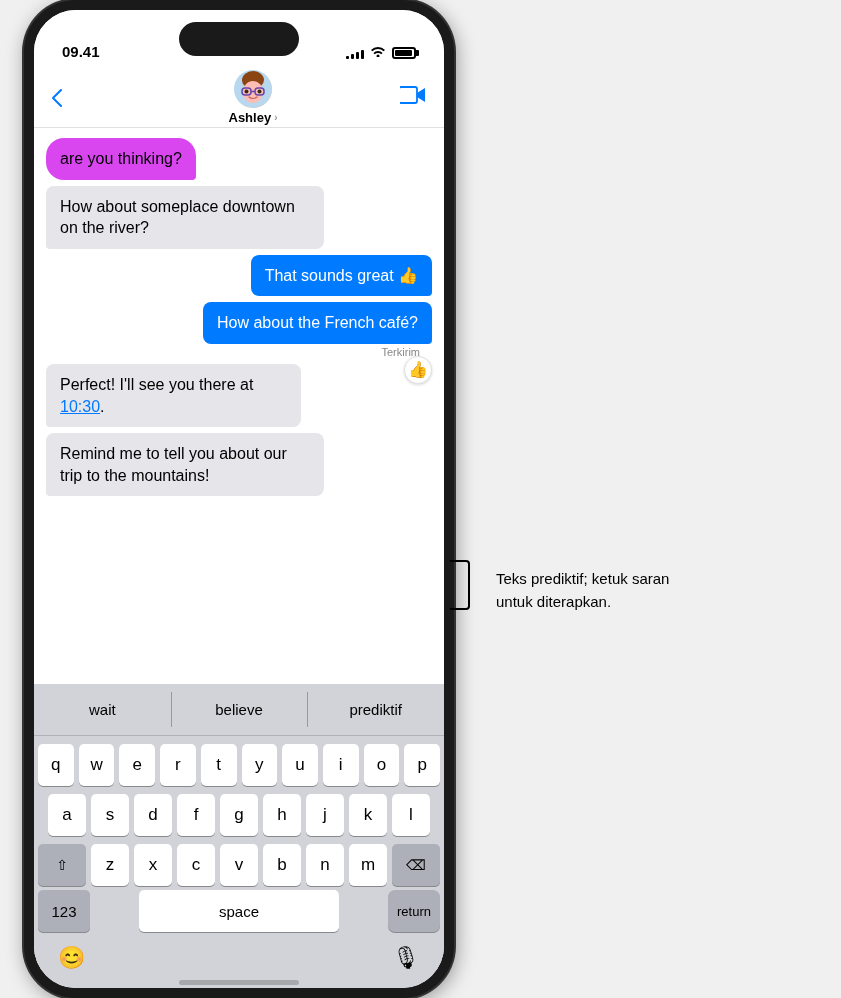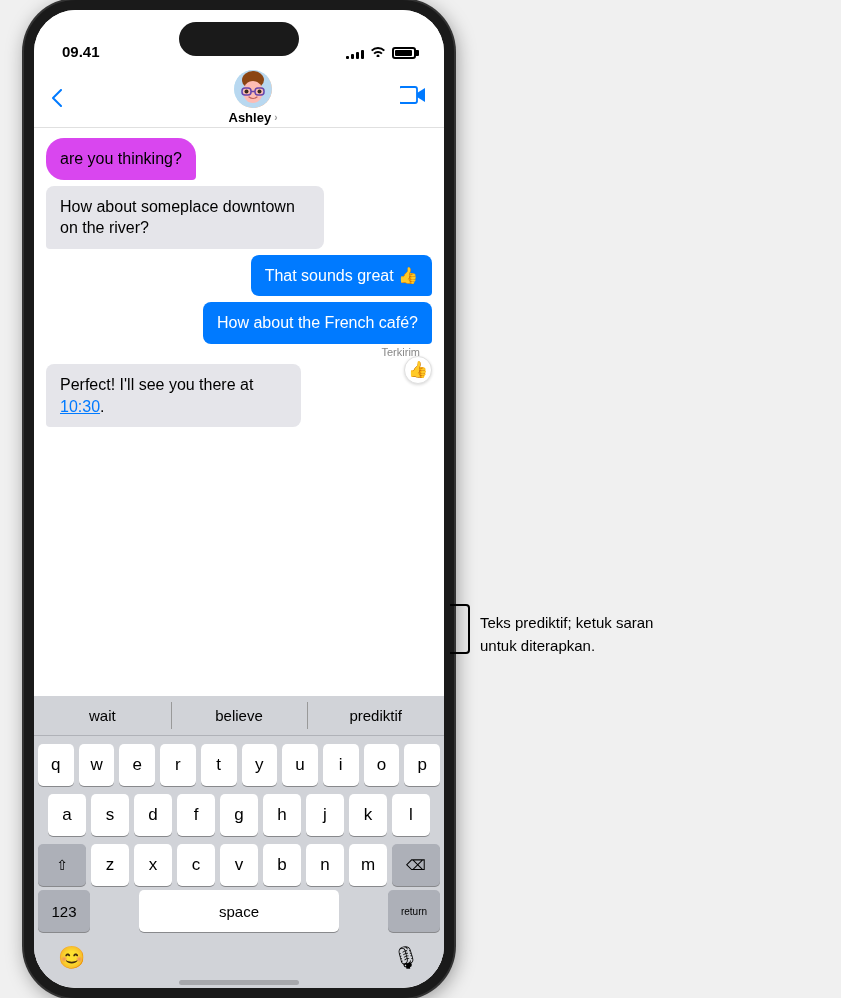--- a/index.html
+++ b/index.html
@@ -302,21 +302,21 @@
     }
 
     
     .kb-wrapper {
       position: absolute;
       left: 0; right: 0;
       bottom: 0;
       background: #d1d3d8;
     }
     .kb-predictive {
-      height: 40px;
+      height: 52px;
       display: flex;
       align-items: center;
       background: #d1d3d8;
       border-bottom: 0.5px solid #b0b2b8;
     }
     .kb-pred-item {
       flex: 1;
       display: flex;
       align-items: center;
       justify-content: center;
@@ -509,20 +509,25 @@
         <div class="bubble-row received">
           <div class="bubble received">
             <span>Perfect! I'll see you there at <span class="link">10:30</span>.</span>
           </div>
         </div>
         <div class="tapback-row">
           <div class="tapback">👍</div>
         </div>
       </div>
 
+      <div class="bubble-row received">
+        <div class="bubble received">
+          <span>Remind me to tell you about our trip to the mountains!</span>
+        </div>
+      </div>
     </div>
 
     <div class="input-bar">
       <div class="add-button">
         <span>+</span>
       </div>
       <div class="text-input-area">
         <span class="text-input-content">I forgot all about that! Can't</span>
         <div class="send-button">
           <span>↑</span>
@@ -580,31 +585,31 @@
           <div class="kb-key">b</div>
           <div class="kb-key">n</div>
           <div class="kb-key">m</div>
           <div class="kb-key dark wide">⌫</div>
         </div>
       </div>
 
       <div class="kb-bottom-row">
         <div class="kb-key dark wide" style="font-size:15px;">123</div>
         <div class="kb-key space" style="font-size:15px;">space</div>
-        <div class="kb-key dark wide" style="font-size:10px;">return</div>
+        <div class="kb-key dark wide" style="font-size:13px;border-radius:7px;">return</div>
       </div>
 
       <div class="kb-emoji-row">
         <span style="font-size:22px;">😊</span>
         <span style="font-size:22px;">🎙</span>
       </div>
 
       <div class="home-indicator">
         <div class="home-bar"></div>
       </div>
     </div>
   </div>
 
-  <div style="position:absolute;left:450px;top:604px;display:flex;align-items:flex-start;gap:10px;">
+  <div style="position:absolute;left:450px;top:560px;display:flex;align-items:flex-start;gap:26px;">
     <div style="width:20px;height:50px;border:2px solid #000;border-left:none;border-radius:0 4px 4px 0;"></div>
     <div style="font-size:15px;color:#000;max-width:200px;line-height:1.5;padding-top:8px;">Teks prediktif; ketuk saran untuk diterapkan.</div>
   </div>
 </div>
 
 </body></html>

